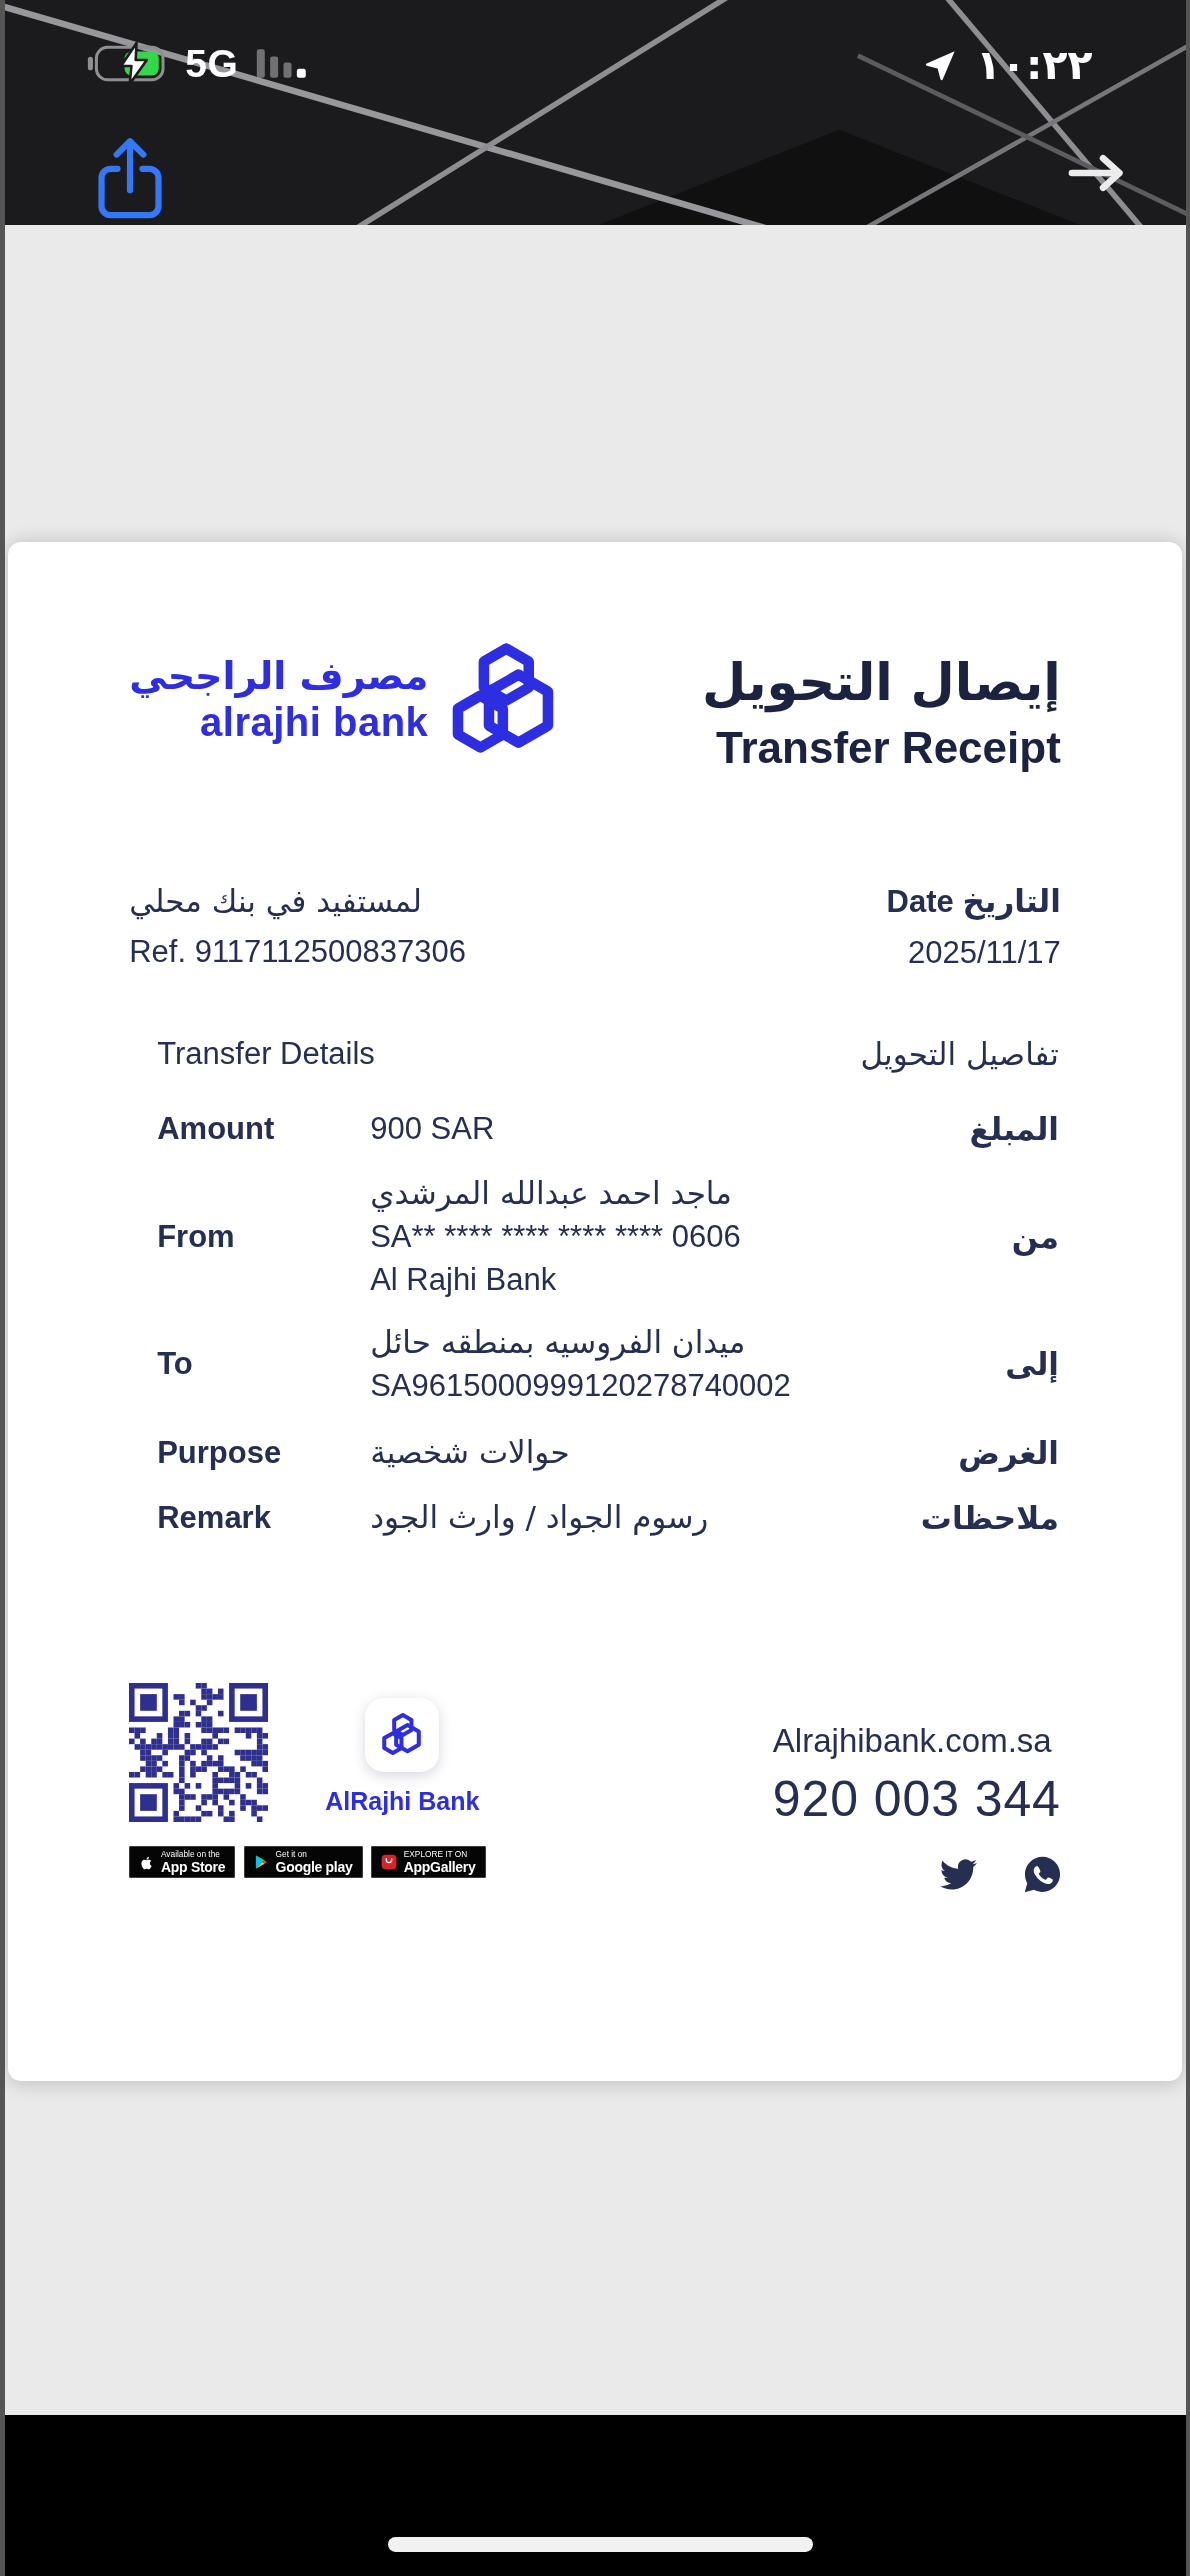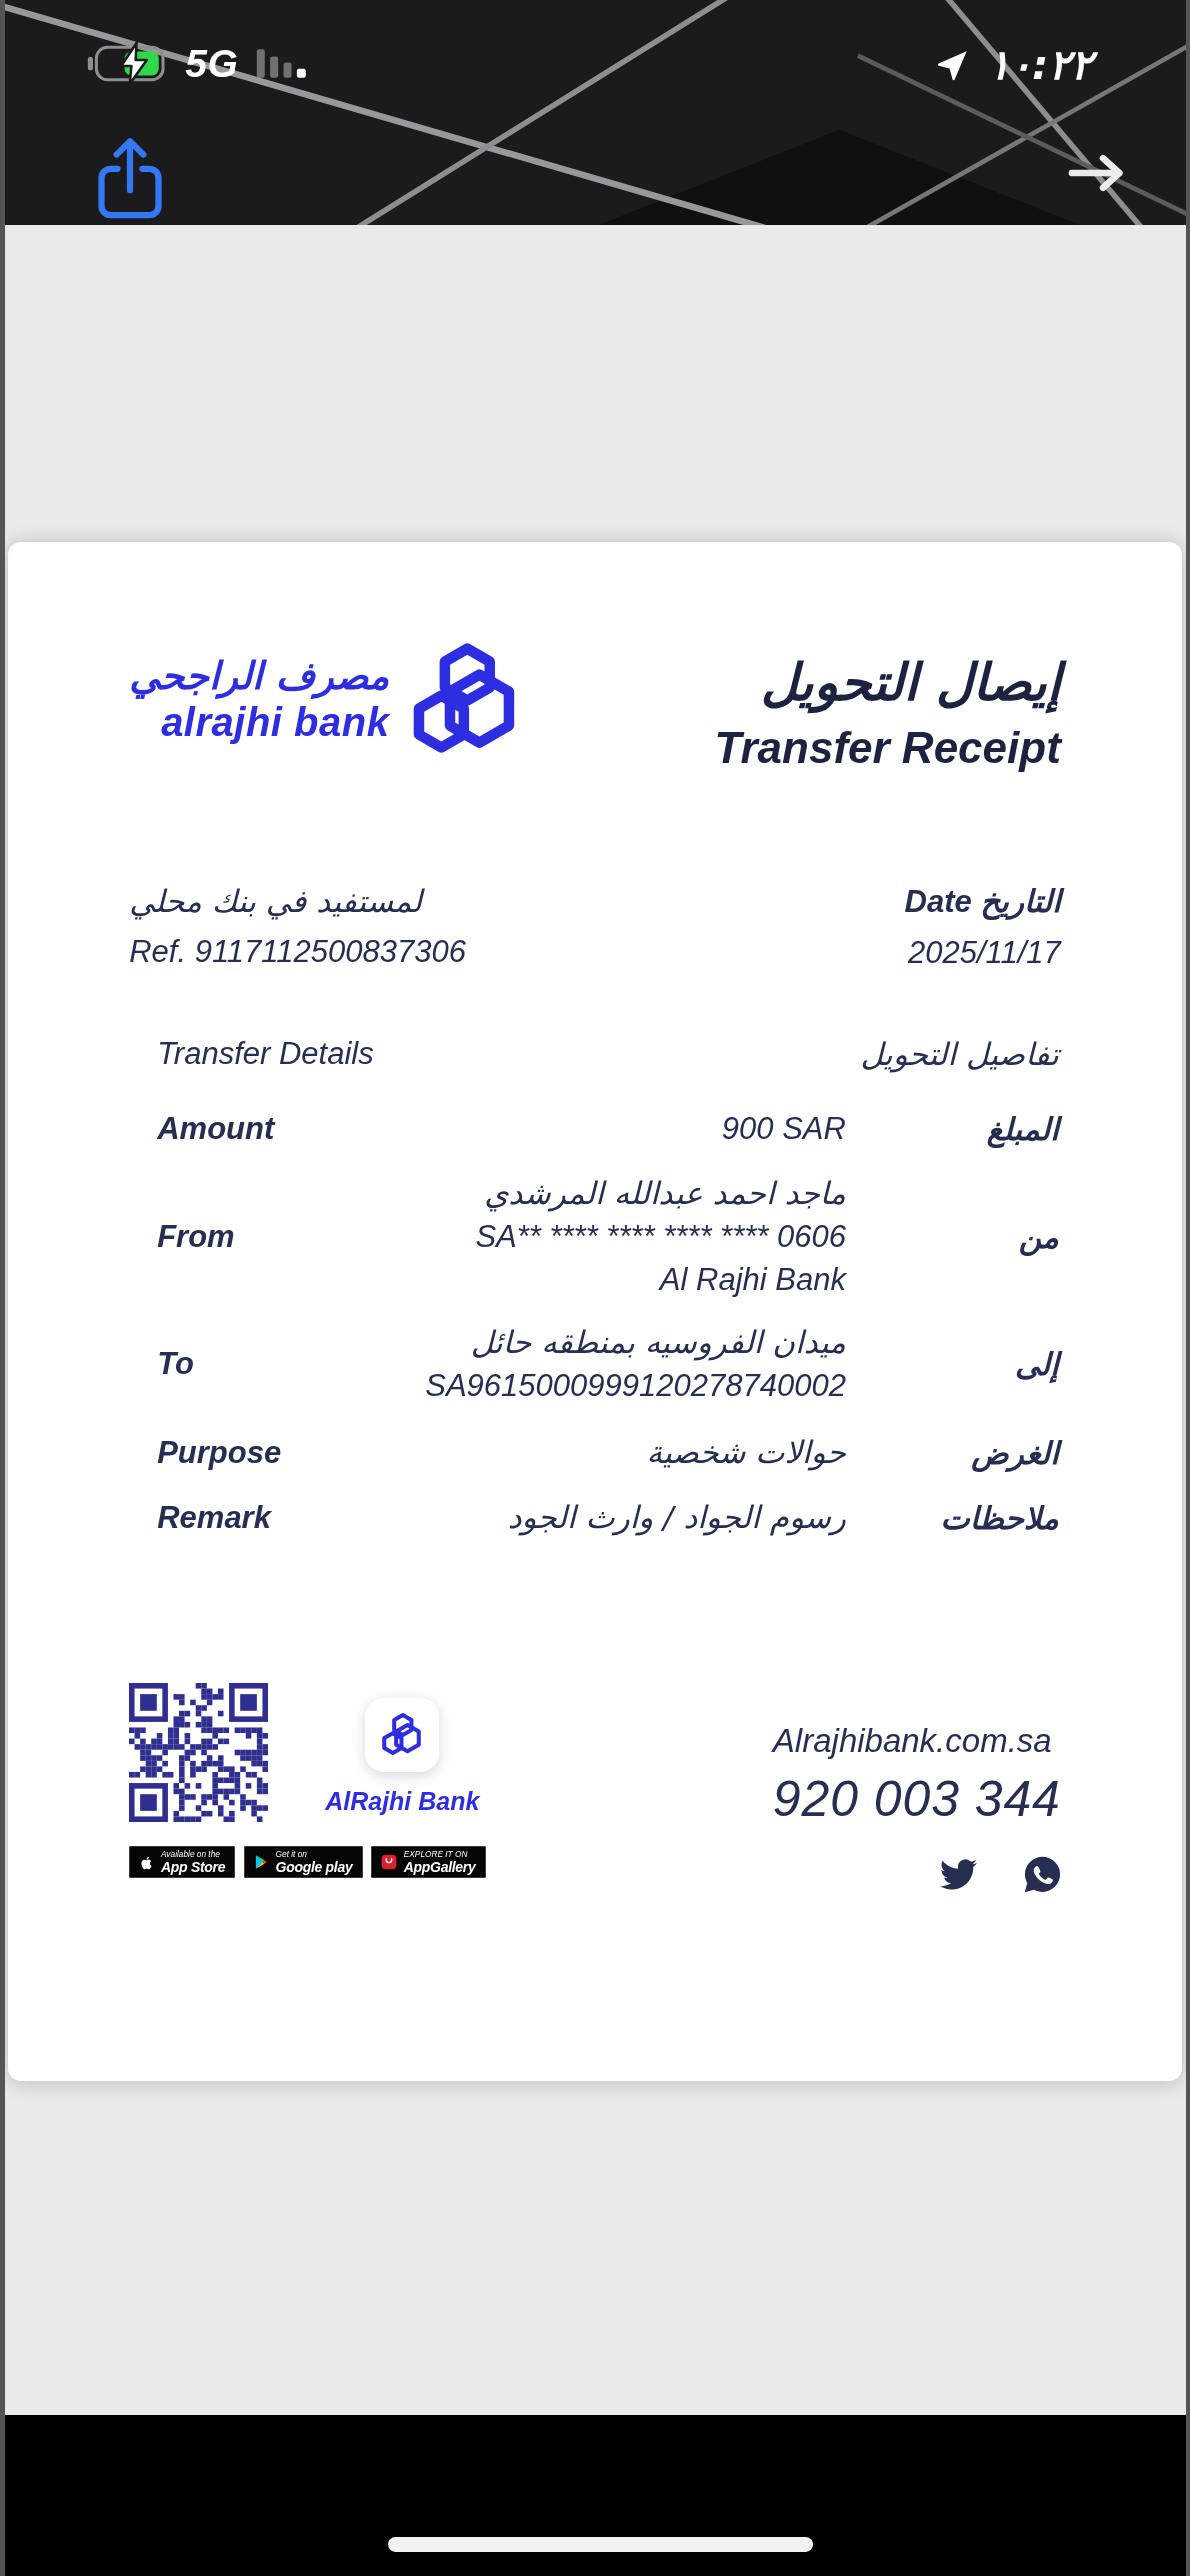--- a/index.html
+++ b/index.html
@@ -1,17 +1,17 @@
 <!DOCTYPE html>
 <html style="font-size:15px"><head>
 <meta charset="utf-8">
 <style>
   * { margin:0; padding:0; box-sizing:border-box; }
   body { background:#555; font-family:"Liberation Sans","DejaVu Sans",sans-serif; }
-  .phone { position:relative; width:1181px; height:2576px; margin:0 auto; background:#eaeaea; overflow:hidden;font-style:italic; }
+  .phone { position:relative; width:1181px; height:2576px; margin:0 auto; background:#eaeaea; overflow:hidden; }
 
   
   .header { position:absolute; left:0; top:0; width:1191px; height:225px; background:#1b1b1d; overflow:hidden; }
   .header .lines { position:absolute; left:0; top:0; }
   .status-left { position:absolute; left:82px; top:41px; display:flex; align-items:center; gap:16.7px; }
   .net-label { color:#fff; font-size:39px; font-weight:bold; letter-spacing:0.5px; }
   .status-right { position:absolute; right:103px; top:41px; display:flex; align-items:center; gap:18.5px; }
   .time { color:#fff; font-size:41px; font-weight:bold; font-family:"DejaVu Sans","Liberation Sans",sans-serif; }
   .share-btn { position:absolute; left:85px; top:135px; width:80px; height:89px; cursor:pointer; }
   .fwd-btn { position:absolute; right:70px; top:147px; width:59px; height:52px; cursor:pointer; }
@@ -36,21 +36,21 @@
   .date-label { font-weight:bold; }
   .date-value { margin-top:15px; }
   .ar { font-family:"DejaVu Sans",sans-serif; }
 
   .section-row { display:flex; justify-content:space-between; margin-top:65px; padding:0 1.9px 0 28px; font-size:31px; }
 
   .rows { padding:0 1.9px 0 28px; }
   .drow { display:grid; grid-template-columns:213px 1fr 213px; align-items:center; }
   .dlabel { font-size:31px; font-weight:bold; text-align:left; }
   .dlabel-ar { font-size:31px; font-weight:bold; text-align:right; font-family:"DejaVu Sans",sans-serif; }
-  .dcenter { text-align:right; font-size:31px; line-height:43px; }
+  .dcenter { text-align:left; font-size:31px; line-height:43px; }
   .mt38{margin-top:35px}.mt24{margin-top:22px}.mt22{margin-top:20.4px}.mt26{margin-top:24px}
 
   
   .footer { display:flex; justify-content:space-between; margin-top:144px; }
   .f-left { }
   .f-left-top { display:flex; gap:57px; align-items:flex-start; }
   .app-block { display:flex; flex-direction:column; align-items:center; margin-top:15px; }
   .app-icon { width:74px; height:74px; background:#fff; border-radius:18.5px; box-shadow:0 3.7px 13px rgba(40,40,90,.18);
               display:flex; align-items:center; justify-content:center; }
   .app-label { margin-top:15px; color:#2d2de1; font-size:25px; font-weight:bold; }

